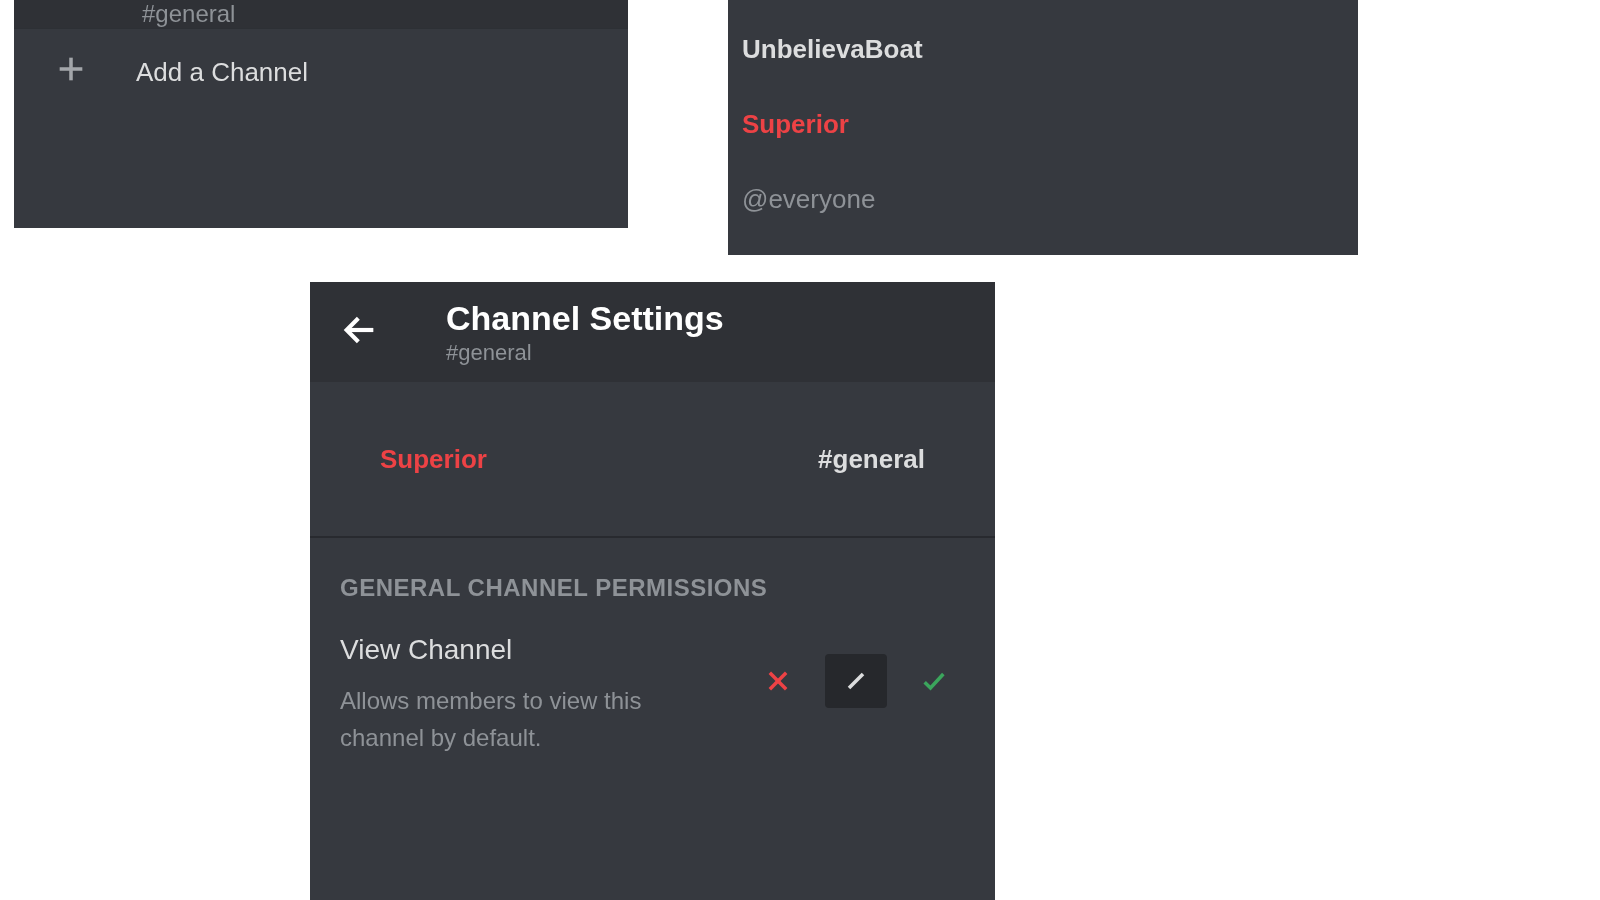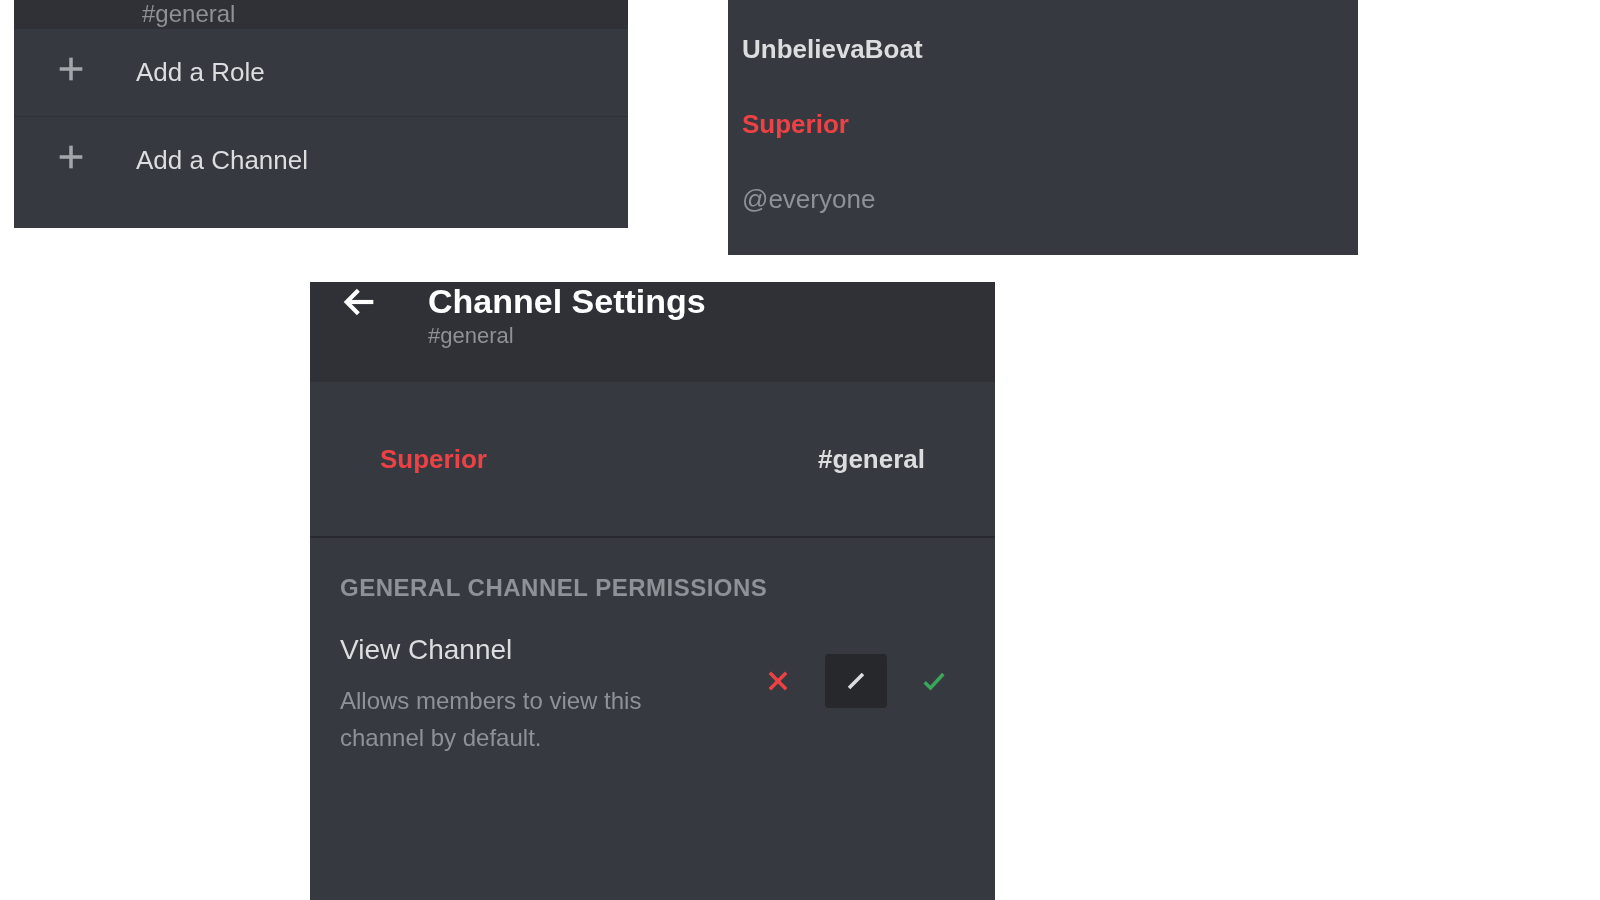--- a/index.html
+++ b/index.html
@@ -49,21 +49,21 @@
   .p2-item.highlight{color:var(--red);}
   .p2-item.muted{color:var(--text-dimmer);font-weight:400;}
 
   
   .panel3{
     position:absolute;left:310px;top:282px;width:685px;height:618px;
     background:var(--bg-dark);
   }
   .p3-header{
     height:100px;background:var(--bg-darker);
-    display:flex;gap:48px;padding:0 30px;
+    display:flex;align-items:center;gap:66px;padding:16px 30px;
   }
   .back-btn svg{width:40px;height:40px;stroke:var(--white);stroke-width:2.5;fill:none;}
   .p3-titlebox{display:flex;flex-direction:column;}
   .p3-title{color:var(--white);font-size:34px;font-weight:800;}
   .p3-sub  {color:var(--text-dimmer);font-size:22px;margin-top:2px;}
 
   .p3-tabs{
     height:156px;display:flex;align-items:center;justify-content:space-between;
     padding:0 70px;border-bottom:2px solid rgba(0,0,0,.25);
   }
@@ -88,29 +88,20 @@
   .tog.deny  svg{stroke:var(--red);}
   .tog.pass  svg{stroke:var(--text-light);}
   .tog.allow svg{stroke:var(--green);}
 </style>
 </head>
 <body>
 
 <div class="panel1">
   <div class="p1-channel">#general</div>
 
-  <div class="p1-row">
-    <span class="plus-icon">
-      <svg viewBox="0 0 24 24">
-          <line x1="12" y1="4" x2="12" y2="20"></line>
-          <line x1="4" y1="12" x2="20" y2="12"></line>
-        </svg>
-    </span>
-    <span>Add a Role</span>
-  </div>
 
   <div class="p1-row">
     <span class="plus-icon">
       <svg viewBox="0 0 24 24">
           <line x1="12" y1="4" x2="12" y2="20"></line>
           <line x1="4" y1="12" x2="20" y2="12"></line>
         </svg>
     </span>
     <span>Add a Channel</span>
   </div>

